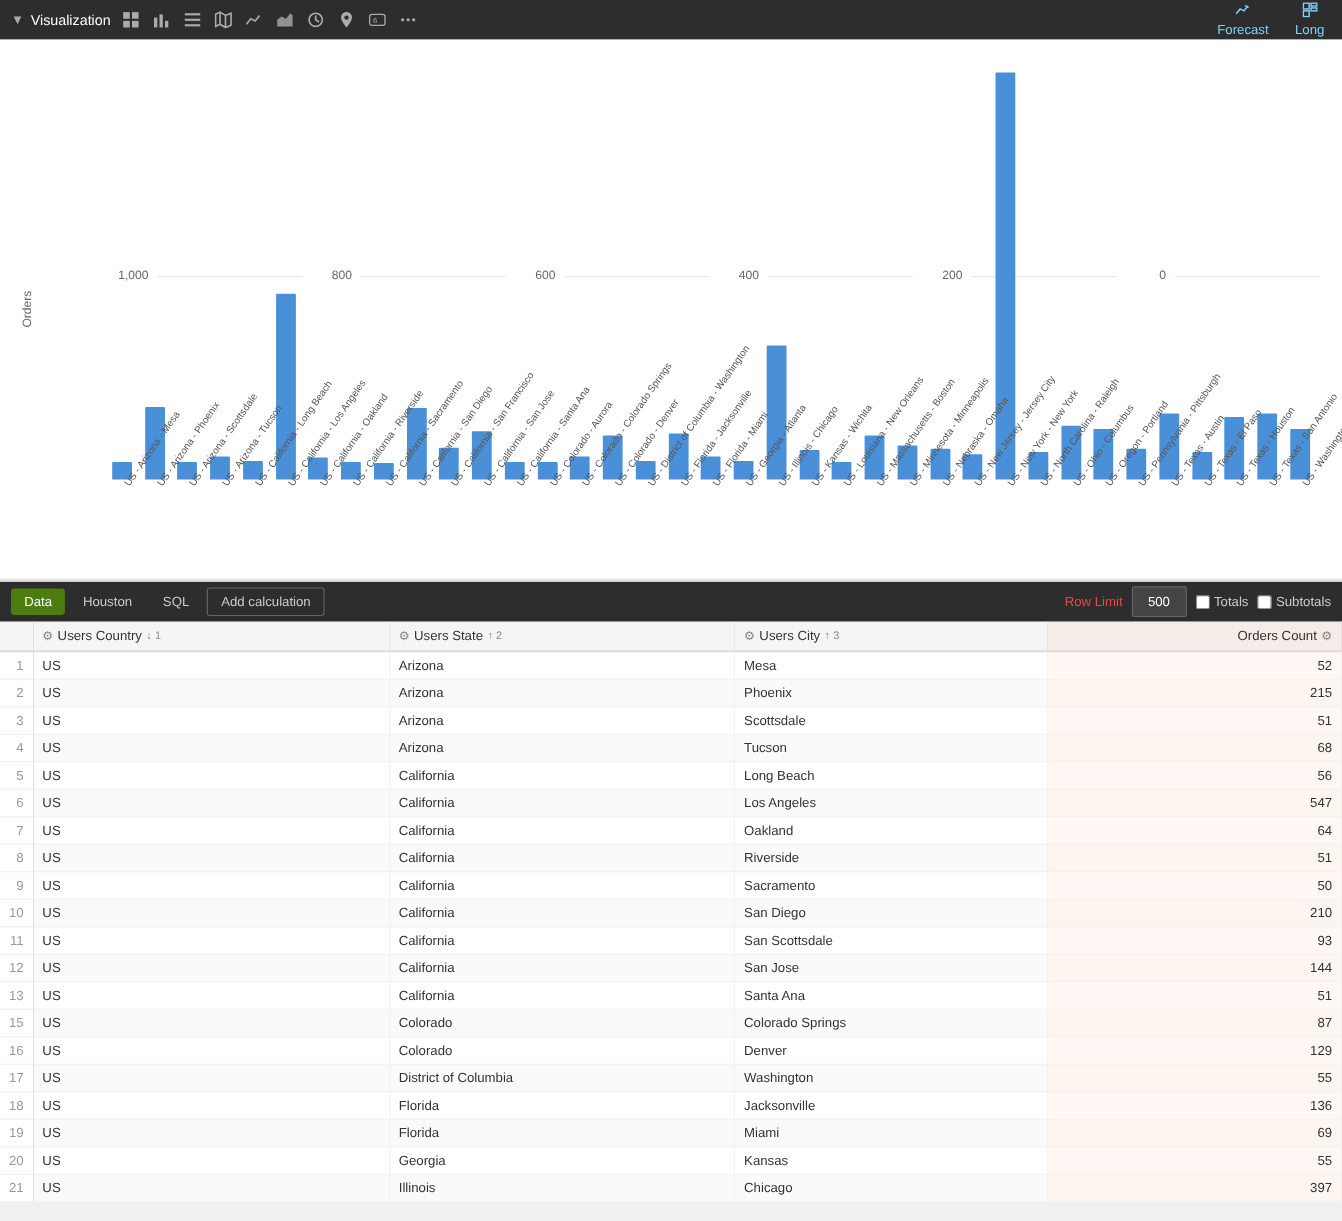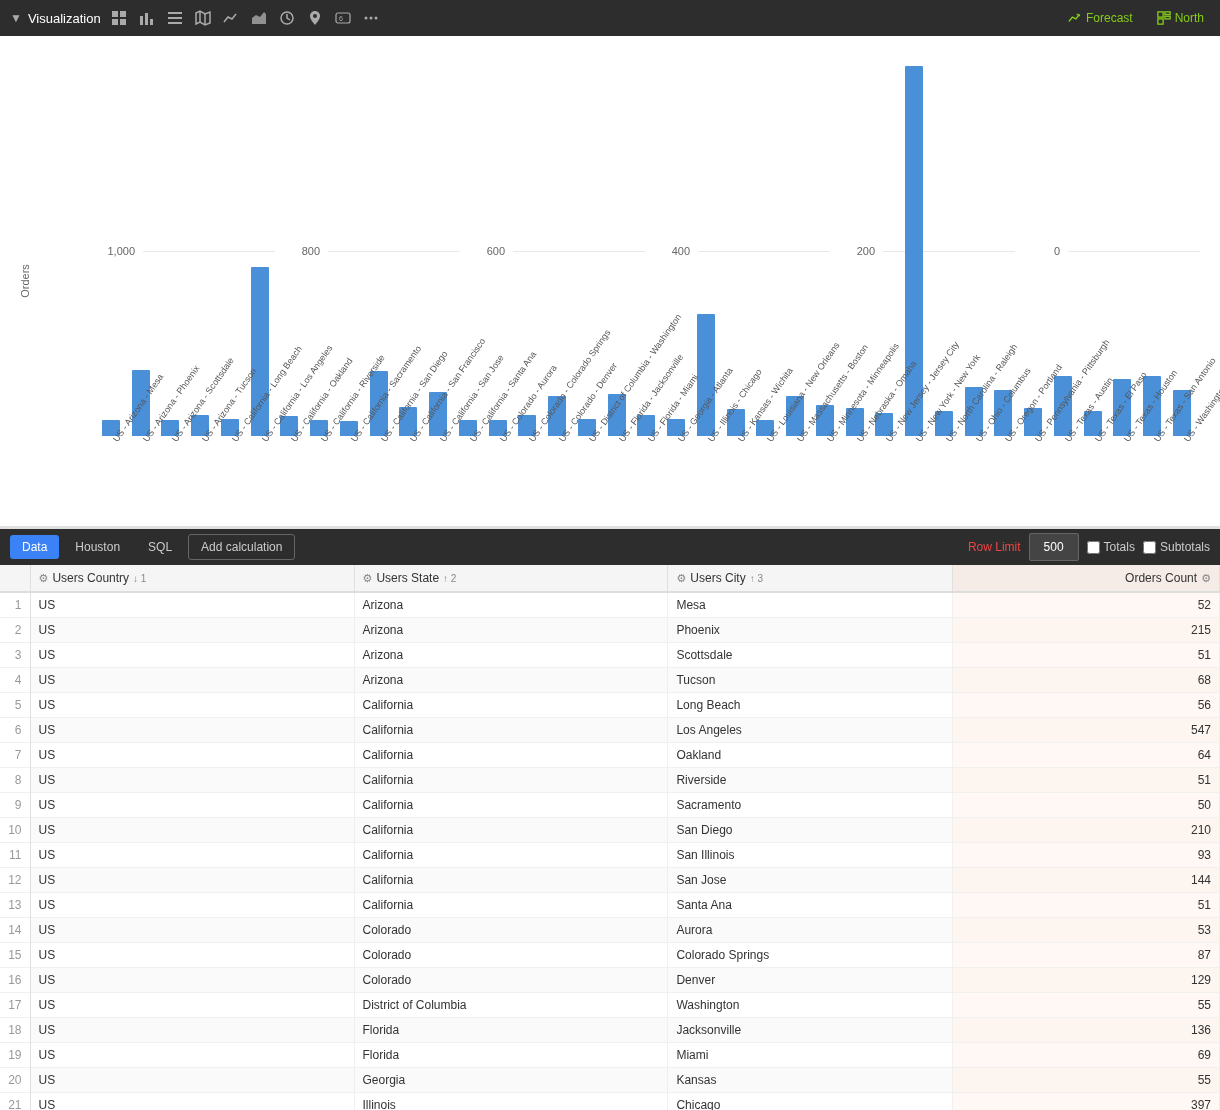--- a/index.html
+++ b/index.html
@@ -23,26 +23,27 @@
       cursor: pointer;
       padding: 3px 4px;
       border-radius: 3px;
       font-size: 13px;
       display: flex; align-items: center; justify-content: center;
       width: 24px; height: 24px;
     }
     .toolbar-icon svg { width: 16px; height: 16px; }
     .toolbar-right { display: flex; align-items: center; gap: 12px; }
     .toolbar-btn {
-      color: #84cc16;
+      color: #7dd3fc;
       cursor: pointer;
       font-size: 12px;
       display: flex; align-items: center; gap: 4px;
       padding: 3px 6px;
       border-radius: 3px;
+      flex-direction: column;
     }
 
     
     .chart-area {
       background: #fff;
       padding: 20px 20px 0 40px;
       height: 490px;
       position: relative;
       overflow: hidden;
     }
@@ -155,21 +156,21 @@
       padding: 0 10px;
       gap: 4px;
     }
     .data-tab {
       color: #ccc;
       padding: 5px 12px;
       cursor: pointer;
       border-radius: 3px;
       font-size: 12px;
     }
-    .data-tab.active { background: #3b82f6; color: #fff; }
+    .data-tab.active { background: #4d7c0f; color: #fff; }
     .data-tab-add {
       color: #ccc;
       padding: 5px 12px;
       cursor: pointer;
       border: 1px solid #666;
       border-radius: 3px;
       font-size: 12px;
     }
     .data-tabs-right {
       margin-left: auto;
@@ -353,21 +354,21 @@
         </svg>
       <span>Forecast</span>
     </div>
     <div class="toolbar-btn">
       <svg width="14" height="14" viewBox="0 0 16 16" fill="none" stroke="currentColor" stroke-width="1.5">
           <rect x="1" y="1" width="6" height="6"></rect>
           <rect x="9" y="1" width="6" height="3"></rect>
           <rect x="9" y="6" width="6" height="3"></rect>
           <rect x="1" y="9" width="6" height="6"></rect>
         </svg>
-      <span>North</span>
+      <span>Long</span>
     </div>
   </div>
 </div>
 
 <div class="chart-area">
   <div class="chart-y-label">Orders</div>
 
   <div class="chart-inner">
 
     <div class="chart-grid-lines" id="gridLines">
@@ -751,43 +752,36 @@
     <td class="row-num">10</td>
     <td>US</td>
     <td>California</td>
     <td>San Diego</td>
     <td class="orders-col">210</td>
   </tr>
           <tr>
     <td class="row-num">11</td>
     <td>US</td>
     <td>California</td>
-    <td>San Illinois</td>
+    <td>San Scottsdale</td>
     <td class="orders-col">93</td>
   </tr>
           <tr>
     <td class="row-num">12</td>
     <td>US</td>
     <td>California</td>
     <td>San Jose</td>
     <td class="orders-col">144</td>
   </tr>
           <tr>
     <td class="row-num">13</td>
     <td>US</td>
     <td>California</td>
     <td>Santa Ana</td>
     <td class="orders-col">51</td>
-  </tr>
-          <tr>
-    <td class="row-num">14</td>
-    <td>US</td>
-    <td>Colorado</td>
-    <td>Aurora</td>
-    <td class="orders-col">53</td>
   </tr>
           <tr>
     <td class="row-num">15</td>
     <td>US</td>
     <td>Colorado</td>
     <td>Colorado Springs</td>
     <td class="orders-col">87</td>
   </tr>
           <tr>
     <td class="row-num">16</td>

